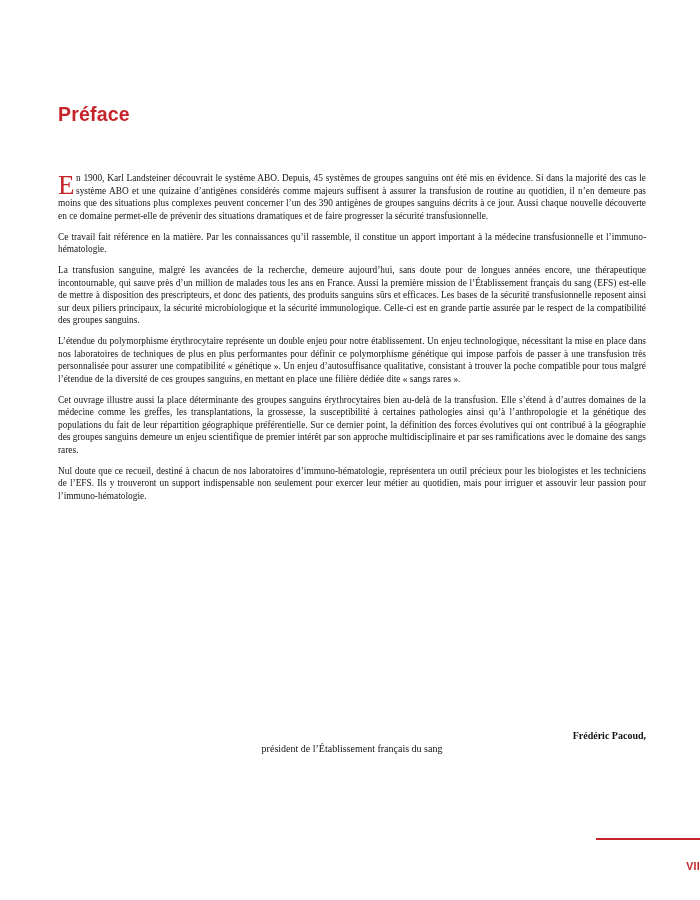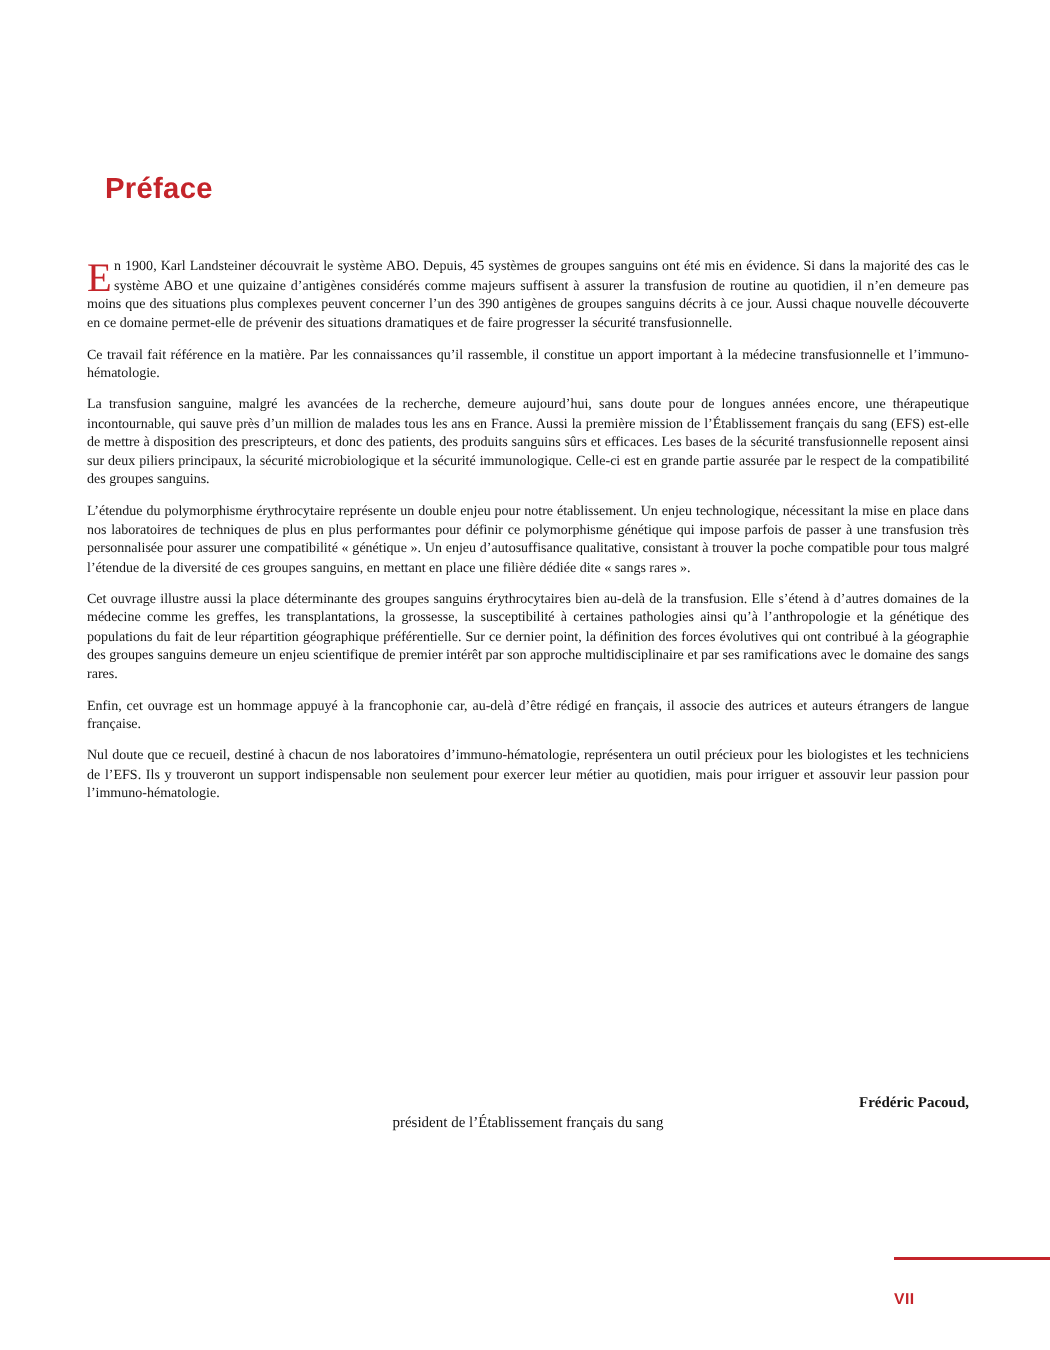--- a/index.html
+++ b/index.html
@@ -28,21 +28,21 @@
   
   .page-title {
     position: absolute;
     left: 58px;
     top: 104px;
     font-family: "Liberation Sans", "DejaVu Sans", sans-serif;
     font-weight: bold;
     font-size: 19.5px;
     letter-spacing: 0.2px;
     color: #c4242a;
-    margin: 12px;
+    margin: 0;
     line-height: 1.1;
   }
 
   
   .body-block {
     position: absolute;
     left: 58px;
     top: 172px;
     width: 588px;
   }
@@ -113,21 +113,21 @@
     width: 104px;
     height: 1.6px;
     background: #c4242a;
     margin: 0;
   }
   .folio {
     font-family: "Liberation Sans", "DejaVu Sans", sans-serif;
     font-weight: bold;
     font-size: 10.5px;
     color: #c4242a;
-    text-align: left;
+    text-align: right;
     padding-top: 20px;
     letter-spacing: 0.3px;
   }
 </style>
 </head>
 <body>
 
 <div class="page">
 
   <h1 class="page-title">Préface</h1>
@@ -138,21 +138,20 @@
 
 
     <p class="para">Ce travail fait référence en la matière. Par les connaissances qu’il rassemble, il constitue un apport important à la médecine transfusionnelle et l’immuno-hématologie.</p>
 
     <p class="para">La transfusion sanguine, malgré les avancées de la recherche, demeure aujourd’hui, sans doute pour de longues années encore, une thérapeutique incontournable, qui sauve près d’un million de malades tous les ans en France. Aussi la première mission de l’Établissement français du sang (EFS) est-elle de mettre à disposition des prescripteurs, et donc des patients, des produits sanguins sûrs et efficaces. Les bases de la sécurité transfusionnelle reposent ainsi sur deux piliers principaux, la sécurité microbiologique et la sécurité immunologique. Celle-ci est en grande partie assurée par le respect de la compatibilité des groupes sanguins.</p>
 
     <p class="para"><span>L’étendue du polymorphisme érythrocytaire représente un double enjeu pour notre établissement. Un enjeu technologique, nécessitant la mise en place dans nos laboratoires de techniques de plus en plus performantes pour définir ce polymorphisme génétique qui impose parfois de passer à une transfusion très personnalisée pour assurer une compatibilité « génétique ». Un enjeu d’autosuffisance qualitative, consistant à trouver la poche compatible pour </span><span class="underlined">tous</span><span> malgré l’étendue de la diversité de ces groupes sanguins, en mettant en place une filière dédiée dite « sangs rares ».</span></p>
 
     <p class="para">Cet ouvrage illustre aussi la place déterminante des groupes sanguins érythrocytaires bien au-delà de la transfusion. Elle s’étend à d’autres domaines de la médecine comme les greffes, les transplantations, la grossesse, la susceptibilité à certaines pathologies ainsi qu’à l’anthropologie et la génétique des populations du fait de leur répartition géographique préférentielle. Sur ce dernier point, la définition des forces évolutives qui ont contribué à la géographie des groupes sanguins demeure un enjeu scientifique de premier intérêt par son approche multidisciplinaire et par ses ramifications avec le domaine des sangs rares.</p>
 
-    <p class="para">Enfin, cet ouvrage est un hommage appuyé à la francophonie car, au-delà d’être rédigé en français, il associe des autrices et auteurs étrangers de langue française.</p>
 
     <p class="para">Nul doute que ce recueil, destiné à chacun de nos laboratoires d’immuno-hématologie, représentera un outil précieux pour les biologistes et les techniciens de l’EFS. Ils y trouveront un support indispensable non seulement pour exercer leur métier au quotidien, mais pour irriguer et assouvir leur passion pour l’immuno-hématologie.</p>
 
   </div>
 
   <div class="signature">
     <span class="signature-name">Frédéric Pacoud,</span>
     <span class="signature-role">président de l’Établissement français du sang</span>
   </div>
 

